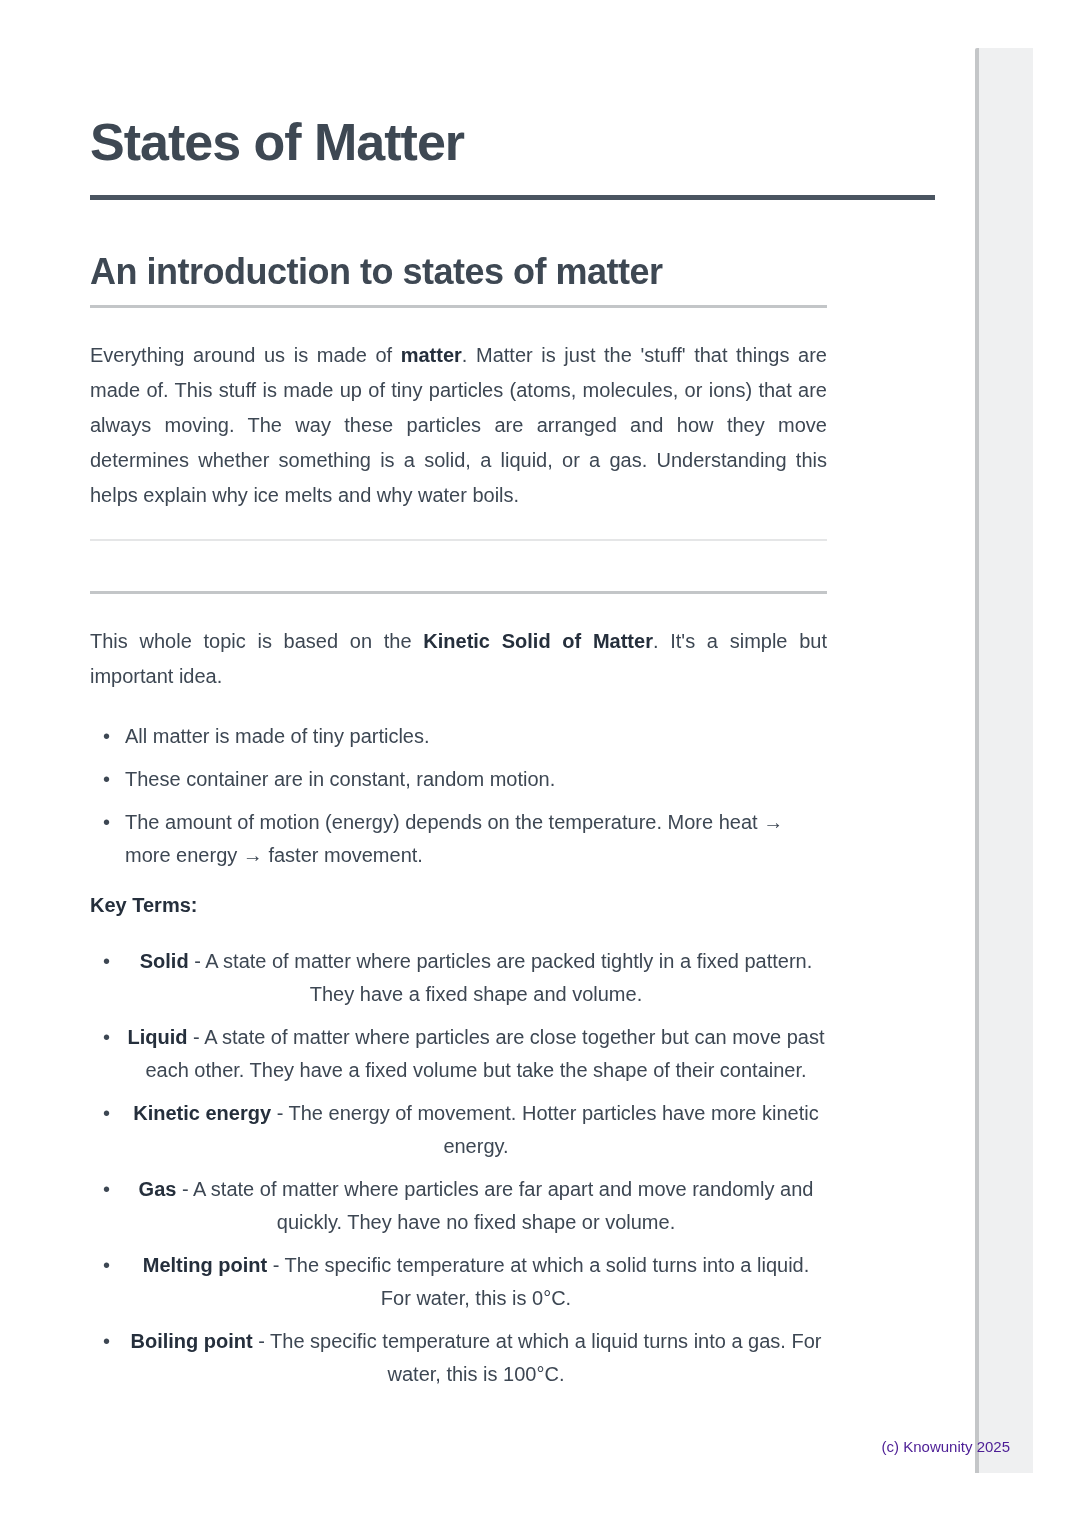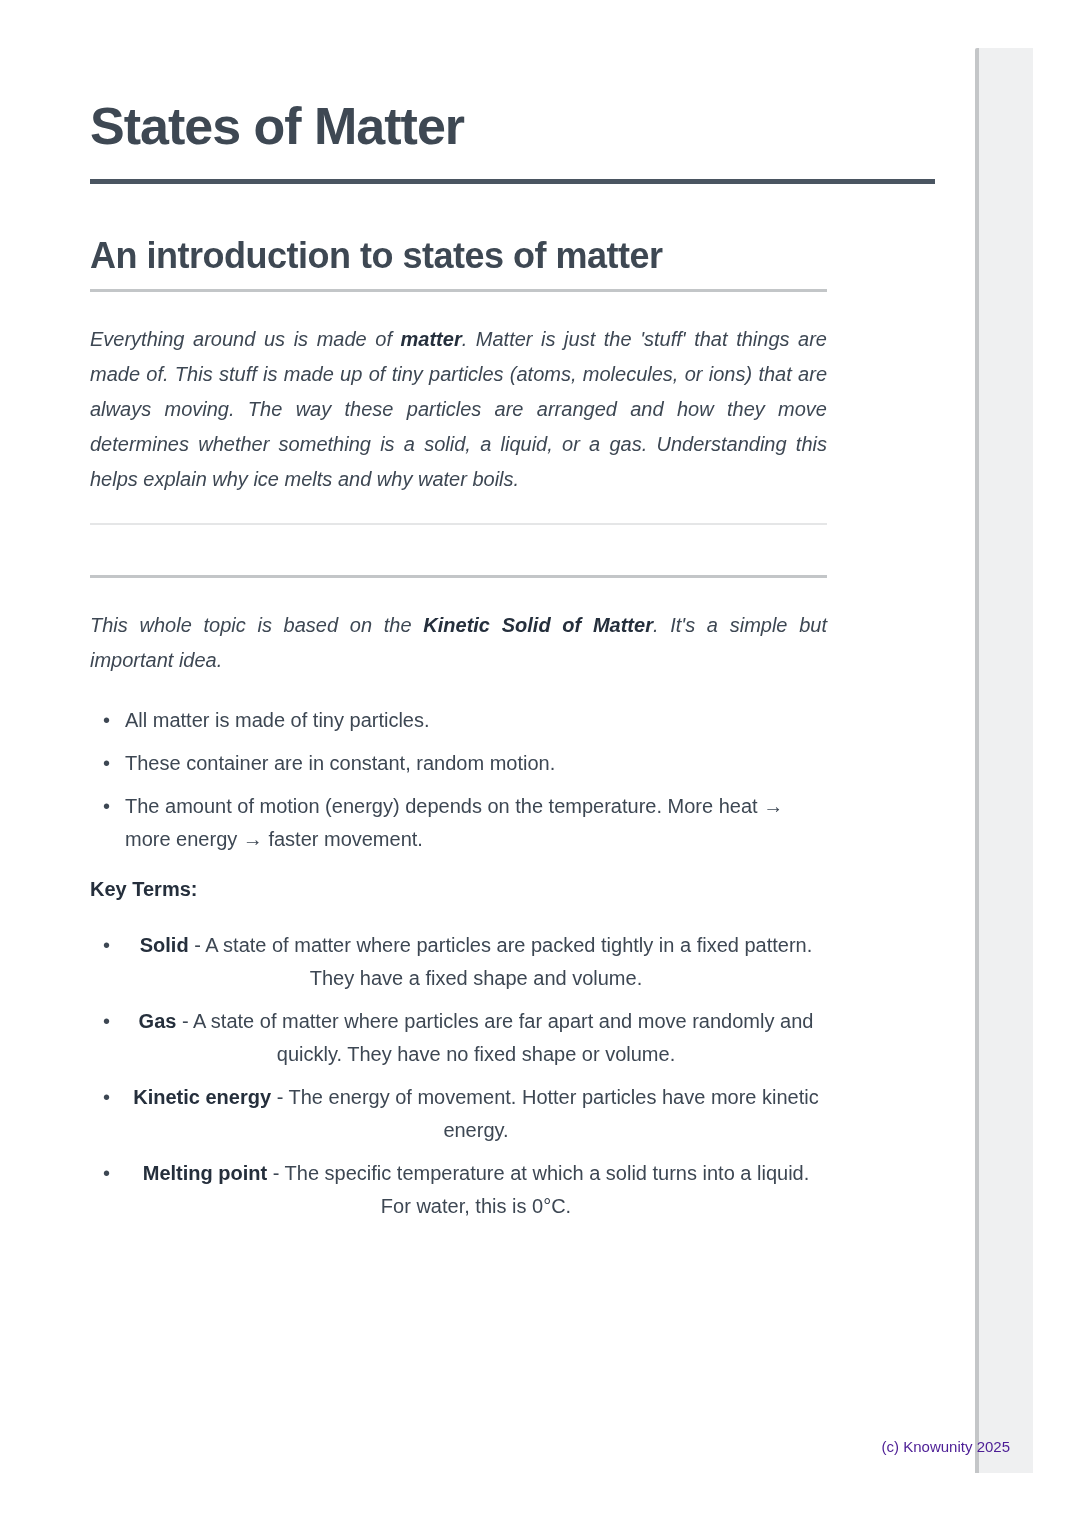--- a/index.html
+++ b/index.html
@@ -11,21 +11,21 @@
   .screen {
     position: relative;
     width: 1080px;
     height: 1528px;
     background: #ffffff;
     overflow: hidden;
   }
   .doc {
     position: absolute;
     left: 90px;
-    top: 0;
+    top: 16px;
     width: 845px;
     padding-top: 97px;
   }
   h1.doc-title {
     margin: 0;
     font-size: 52px;
     line-height: 1.12;
     font-weight: 700;
     letter-spacing: -1px;
     color: #3e4853;
@@ -52,21 +52,20 @@
     height: 3px;
     background: #c3c6c8;
     margin-top: 13px;
   }
   p.body-text {
     margin: 30px 0 0 0;
     font-size: 20px;
     line-height: 35px;
     color: #3d4753;
     text-align: justify;
-    font-style: italic;
   }
   p.body-text strong, .bullet-list strong, .keyterms-label {
     font-weight: 700;
     color: #252f3c;
   }
   .section-divider {
     width: 737px;
     height: 2px;
     background: #e5e6e7;
     margin-top: 26px;
@@ -139,23 +138,25 @@
       <div class="heading-rule"></div>
       <p class="body-text"><span>This whole topic is based on the </span><strong>Kinetic Solid of Matter</strong><span>. It's a simple but important idea.</span></p>
       <ul class="bullet-list">
           <li><span>All matter is made of tiny particles.</span></li>
           <li><span>These container are in constant, random motion.</span></li>
           <li><span>The amount of motion (energy) depends on the temperature. More heat → more energy → faster movement.</span></li>
         </ul>
       <div class="keyterms-label">Key Terms:</div>
       <ul class="bullet-list terms-list">
           <li><strong>Solid</strong><span> - A state of matter where particles are packed tightly in a fixed pattern. They have a fixed shape and volume.</span></li>
+          <li><strong>Liquid</strong><span> - A state of matter where particles are close together but can move past each other. They have a fixed volume but take the shape of their container.</span></li>
+          <li><strong>Kinetic energy</strong><span> - The energy of movement. Hotter particles have more kinetic energy.</span></li>
           <li><strong>Gas</strong><span> - A state of matter where particles are far apart and move randomly and quickly. They have no fixed shape or volume.</span></li>
-          <li><strong>Kinetic energy</strong><span> - The energy of movement. Hotter particles have more kinetic energy.</span></li>
           <li><strong>Melting point</strong><span> - The specific temperature at which a solid turns into a liquid. For water, this is 0°C.</span></li>
+          <li><strong>Boiling point</strong><span> - The specific temperature at which a liquid turns into a gas. For water, this is 100°C.</span></li>
         </ul>
     </div>
 
   </div>
 
   <div class="page-edge"></div>
 
   <div class="watermark">(c) Knowunity 2025</div>
 
 </div>

